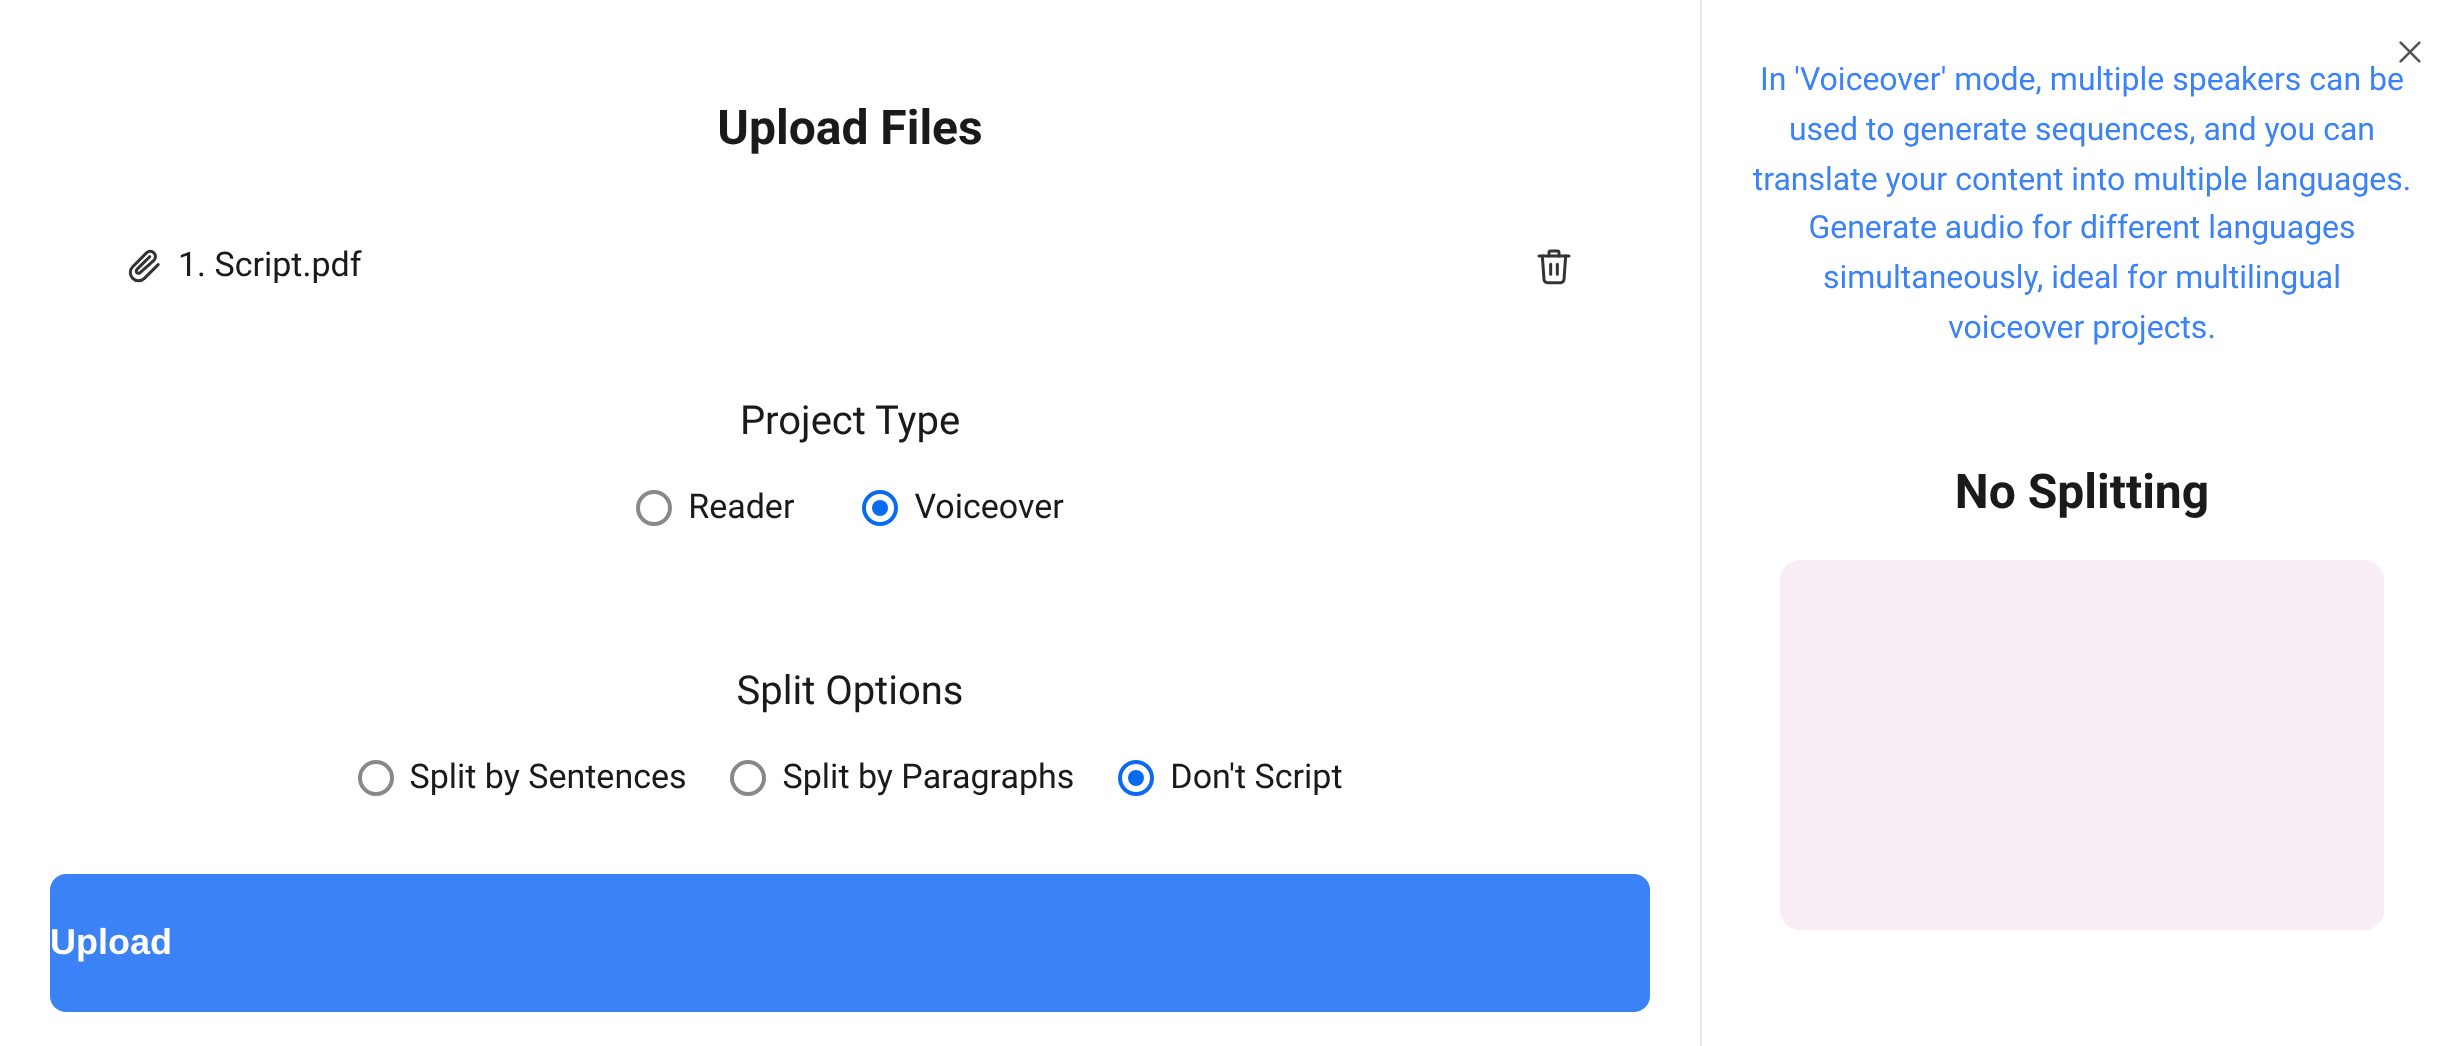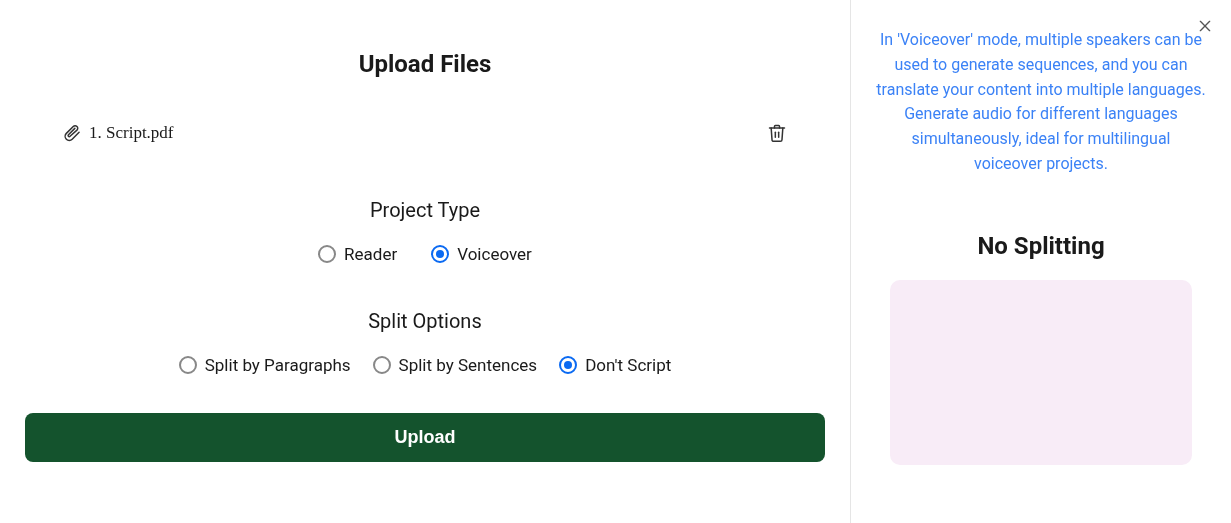--- a/index.html
+++ b/index.html
@@ -53,21 +53,20 @@
       gap: 8px;
     }
     .attach-icon svg {
       width: 18px;
       height: 18px;
       display: block;
     }
     .file-name {
       font-size: 17px;
       color: #1a1a1a;
-      font-family: Liberation Serif, serif;
     }
     .trash-icon {
       cursor: pointer;
     }
     .trash-icon svg {
       width: 20px;
       height: 20px;
       display: block;
       stroke: #333;
     }
@@ -75,21 +74,21 @@
       text-align: center;
       font-size: 20px;
       font-weight: 400;
       color: #1a1a1a;
       margin-bottom: 22px;
     }
     .options-row {
       display: flex;
       justify-content: center;
       gap: 34px;
-      margin-bottom: 45px;
+      margin-bottom: 69px;
     }
     .options-row.split {
       gap: 22px;
       margin-bottom: 38px;
     }
     .opt {
       display: flex;
       align-items: center;
       gap: 8px;
       cursor: pointer;
@@ -115,29 +114,29 @@
       background: #0b6af2;
       border-radius: 50%;
       display: none;
     }
     .radio.selected .dot {
       display: block;
     }
     .upload-btn {
       display: block;
       width: 100%;
-      background: #14532d;
+      background: #3b82f6;
       color: #ffffff;
       border: none;
       border-radius: 8px;
       font-size: 18px;
       font-weight: 600;
-      padding: 14px 0;
-      cursor: pointer;
-      text-align: center;
+      padding: 24px 0;
+      cursor: pointer;
+      text-align: left;
     }
     .close-btn {
       position: absolute;
       top: 18px;
       right: 14px;
       width: 20px;
       height: 20px;
       cursor: pointer;
     }
     .close-btn svg {
@@ -205,25 +204,25 @@
           <span class="dot"></span>
         </span>
       <span>Voiceover</span>
     </div>
   </div>
 
   <div class="section-title">Split Options</div>
   <div class="options-row split">
     <div class="opt">
       <span class="radio"></span>
+      <span>Split by Sentences</span>
+    </div>
+    <div class="opt">
+      <span class="radio"></span>
       <span>Split by Paragraphs</span>
-    </div>
-    <div class="opt">
-      <span class="radio"></span>
-      <span>Split by Sentences</span>
     </div>
     <div class="opt">
       <span class="radio selected">
           <span class="dot"></span>
         </span>
       <span>Don't Script</span>
     </div>
   </div>
 
   <button class="upload-btn">Upload</button>

